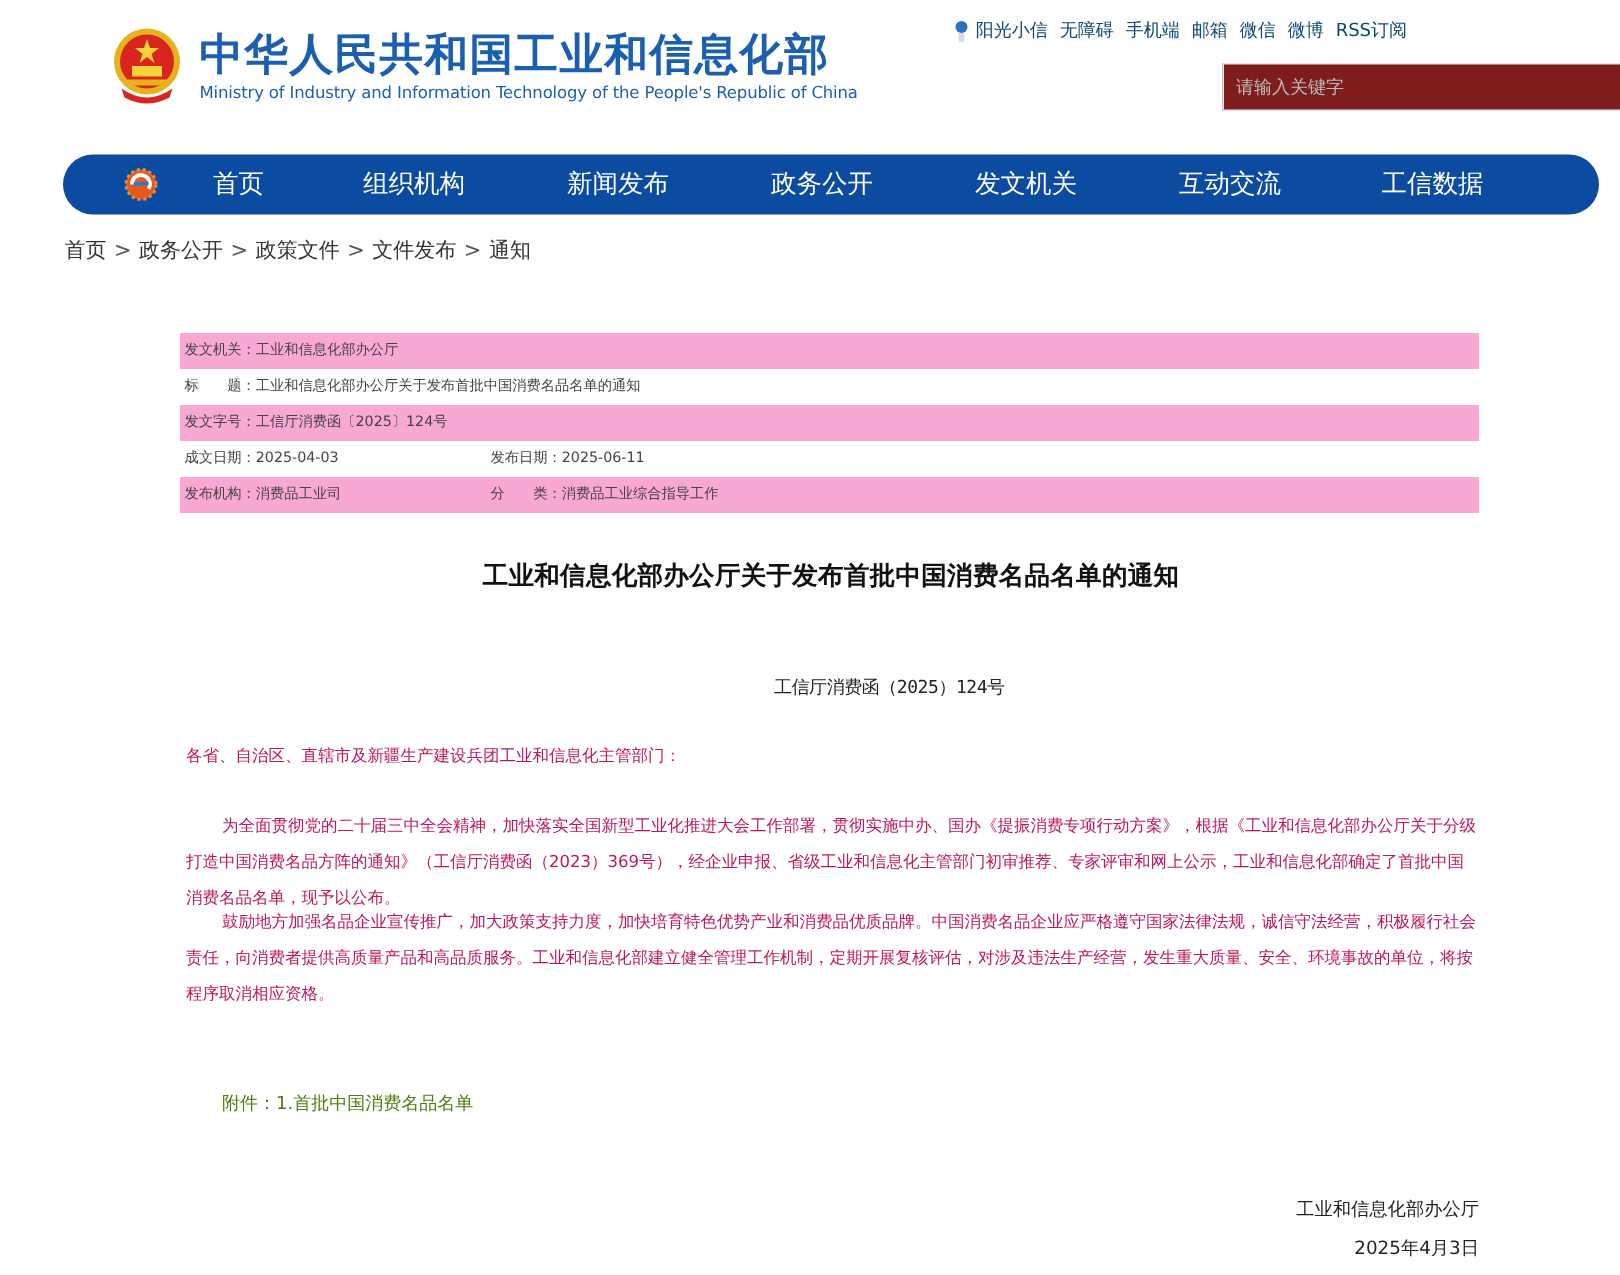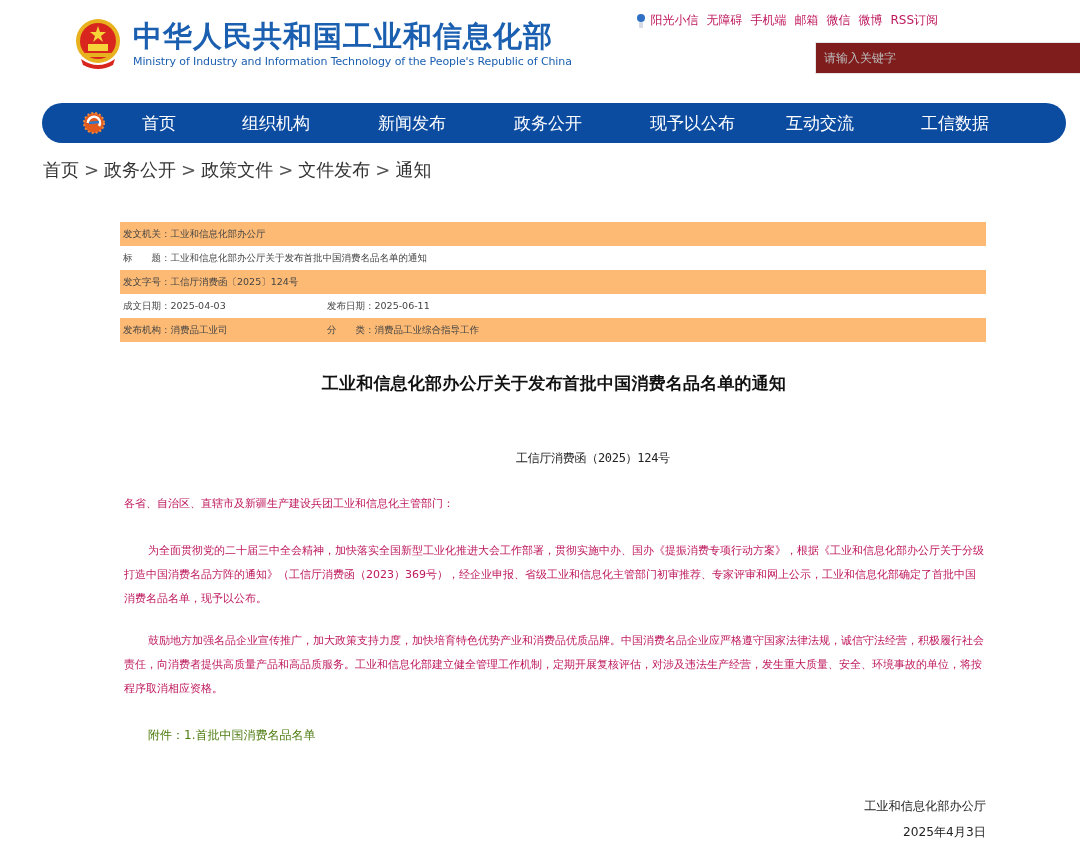--- a/index.html
+++ b/index.html
@@ -8,57 +8,57 @@
 
   
   .header { position: absolute; left: 0; top: 0; width: 923px; height: 100px; margin-left: 31px; }
   .logo { position: absolute; left: 42px; top: 14px; width: 480px; height: 60px; display: flex; align-items: center; }
   .emblem { width: 50px; height: 54px; margin-right: 10px; position: relative; }
   .emblem svg { width: 50px; height: 54px; }
   .logo-text { display: flex; flex-direction: column; }
   .logo-cn { font-size: 29px; font-weight: bold; color: #1b5fb0; letter-spacing: 1px; line-height: 34px; }
   .logo-en { font-size: 11px; color: #1b5fb0; line-height: 14px; margin-top: 2px; white-space: nowrap; letter-spacing: -0.1px; }
 
-  .toplinks { position: absolute; right: 16px; top: 12px; display: flex; align-items: center; font-size: 12px; color: #be185d; }
+  .toplinks { position: absolute; right: 16px; top: 12px; display: flex; align-items: center; font-size: 12px; color: #0c4a6e; }
   .toplinks span { margin-left: 8px; white-space: nowrap; }
   .toplinks .sun-icon { width: 10px; height: 16px; margin-left: 0; margin-right: 4px; display: inline-block; position: relative; }
   .toplinks .sun-icon::before { content: ""; position: absolute; left: 1px; top: 1px; width: 8px; height: 8px; border-radius: 50%; background: #2f6fc4; }
   .toplinks .sun-icon::after { content: ""; position: absolute; left: 3px; top: 9px; width: 4px; height: 6px; background: #d5dbe4; border-radius: 1px; }
   .toplinks .first { margin-left: 0; }
 
   .search { position: absolute; left: 784px; top: 42px; width: 317px; height: 32px; border: 1px solid #e6e6e6; background: #7f1d1d; }
   .search input { border: none; outline: none; height: 30px; width: 280px; padding-left: 8px; font-size: 12px; color: #999; background: transparent; font-family: "DejaVu Sans", sans-serif; }
   .search input::placeholder { color: #bbb; }
   .search-btn { position: absolute; right: -1px; top: -1px; width: 32px; height: 32px; background: #0b4c9c; display: flex; align-items: center; justify-content: center; cursor: pointer; }
 
   
   .nav { position: absolute; left: 42px; top: 103px; width: 1024px; height: 40px; background: #0b4ba0; border-radius: 20px; display: flex; align-items: center; }
   .nav-logo { position: absolute; left: 40px; top: 8px; width: 24px; height: 24px; }
   .nav-items { position: absolute; left: 0; top: 0; height: 40px; width: 100%; }
   .nav-item { position: absolute; top: 0; height: 40px; line-height: 40px; color: #fff; font-size: 17px; white-space: nowrap; cursor: pointer; }
 
   
-  .breadcrumb { position: absolute; left: 43px; top: 158px; font-size: 18px; color: #333; white-space: nowrap; }
+  .breadcrumb { position: absolute; left: 43px; top: 158px; font-size: 14px; color: #333; white-space: nowrap; }
   .breadcrumb .sep { color: #555; margin: 0 5px; }
 
   
   .meta { position: absolute; left: 120px; top: 222px; width: 866px; }
   .meta-row { height: 24px; line-height: 24px; font-size: 9.5px; color: #444; padding-left: 3px; position: relative; white-space: nowrap; }
-  .meta-row.gray { background: #fdba74; }
+  .meta-row.gray { background: #f9a8d4; }
   .meta-row .lbl { color: #444; }
   .meta-row .col2 { position: absolute; left: 207px; top: 0; }
 
   
   .doc-title { position: absolute; left: 0; width: 1080px; top: 372px; text-align: center; font-size: 17px; font-weight: bold; color: #111; letter-spacing: 0.2px; padding-left: 28px; }
   .doc-num { position: absolute; left: 476px; top: 450px; font-size: 12px; color: #222; white-space: nowrap; font-family: "DejaVu Sans Mono", monospace; letter-spacing: -0.3px; margin-left: 40px; }
   .body { position: absolute; left: 124px; width: 862px; font-size: 11px; color: #be185d; line-height: 24px; }
   .salutation { top: 492px; white-space: nowrap; }
   .para { text-indent: 24px; }
   .p1 { top: 539px; }
-  .p2 { top: 629px; }
+  .p2 { top: 603px; }
   .attach { position: absolute; left: 148px; top: 722px; font-size: 12px; color: #4d7c0f; line-height: 26px; }
   .attach .a2 { padding-left: 38px; }
   .sign { position: absolute; right: 94px; top: 793px; text-align: right; font-size: 12.2px; color: #222; line-height: 26px; }
 </style>
 </head>
 <body>
 
 <div class="header">
   <div class="logo">
     <div class="emblem">
@@ -104,21 +104,21 @@
     <circle cx="12" cy="12" r="10" fill="#e35a1f"></circle>
     <circle cx="12" cy="12" r="10" fill="none" stroke="#f08a3a" stroke-width="2" stroke-dasharray="2 2"></circle>
     <path d="M6 12 A6 6 0 1 1 17 15" stroke="#ffffff" stroke-width="2.5" fill="none"></path>
     <line x1="7" y1="12" x2="17" y2="11" stroke="#2c7ad0" stroke-width="2.5"></line>
   </svg>
   <div class="nav-items">
     <div class="nav-item" style="left:100px">首页</div>
     <div class="nav-item" style="left:200px">组织机构</div>
     <div class="nav-item" style="left:336px">新闻发布</div>
     <div class="nav-item" style="left:472px">政务公开</div>
-    <div class="nav-item" style="left:608px">现予以公布</div>
+    <div class="nav-item" style="left:608px">发文机关</div>
     <div class="nav-item" style="left:744px">互动交流</div>
     <div class="nav-item" style="left:879px">工信数据</div>
   </div>
 </div>
 
 <div class="breadcrumb">
   <span>首页</span><span class="sep">&gt;</span><span>政务公开</span><span class="sep">&gt;</span><span>政策文件</span><span class="sep">&gt;</span><span>文件发布</span><span class="sep">&gt;</span><span>通知</span>
 </div>
 
 <div class="meta">

